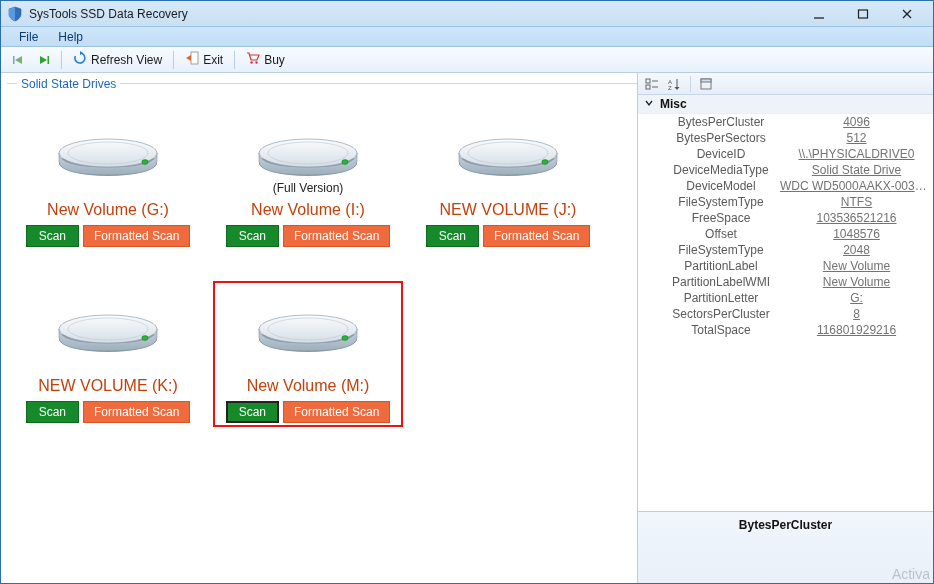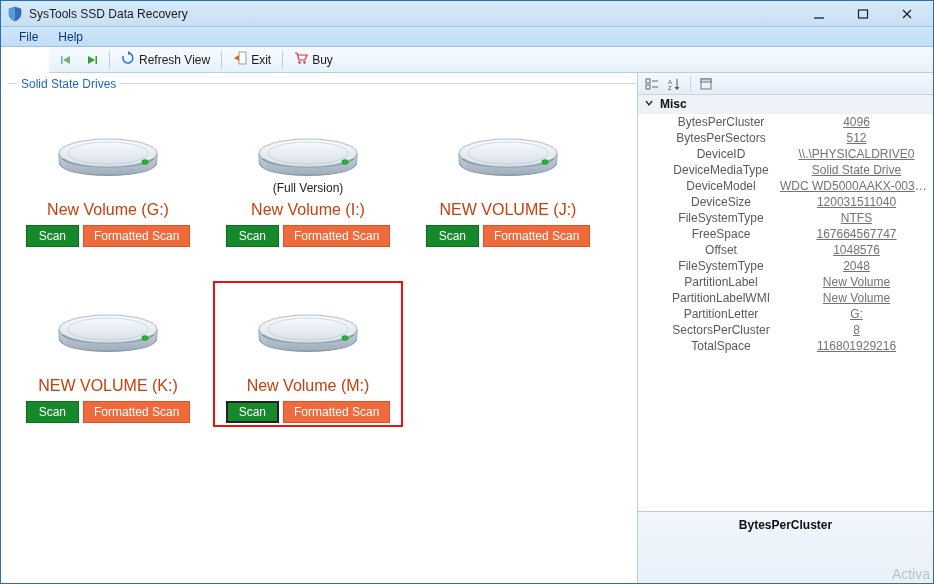--- a/index.html
+++ b/index.html
@@ -39,21 +39,21 @@
   }
   .menubar span { padding: 2px 10px; cursor: pointer; }
 
   
   .toolbar {
     height: 26px;
     background: linear-gradient(#f7fbff, #e7f1fa);
     border-bottom: 1px solid #b7cfe4;
     display: flex; align-items: center;
     padding: 0 6px; gap: 4px;
-    font-size: 12px; color: #1b1b1b; margin-left: 48px;
+    font-size: 12px; color: #1b1b1b;
   }
   .tbtn {
     display: inline-flex; align-items: center; gap: 4px;
     padding: 2px 5px; cursor: pointer; border-radius: 2px;
   }
   .tsep { width: 1px; height: 18px; background: #b7cfe4; margin: 0 2px; }
 
   
   .mainrow { display: flex; height: calc(100% - 26px - 20px - 26px); }
   .leftpane { flex: 1; position: relative; padding: 10px 12px; overflow: auto; }
@@ -331,30 +331,26 @@
           </div>
           <div class="prop-row">
     <div class="prop-key">DeviceMediaType</div>
     <div class="prop-val">Solid State Drive</div>
           </div>
           <div class="prop-row">
     <div class="prop-key">DeviceModel</div>
     <div class="prop-val">WDC WD5000AAKX-003CA0 AT</div>
           </div>
           <div class="prop-row">
-    <div class="prop-key">DeviceSize</div>
-    <div class="prop-val">120031511040</div>
-          </div>
-          <div class="prop-row">
     <div class="prop-key">FileSystemType</div>
     <div class="prop-val">NTFS</div>
           </div>
           <div class="prop-row">
     <div class="prop-key">FreeSpace</div>
-    <div class="prop-val">167664567747</div>
+    <div class="prop-val">103536521216</div>
           </div>
           <div class="prop-row">
     <div class="prop-key">Offset</div>
     <div class="prop-val">1048576</div>
           </div>
           <div class="prop-row">
     <div class="prop-key">FileSystemType</div>
     <div class="prop-val">2048</div>
           </div>
           <div class="prop-row">

